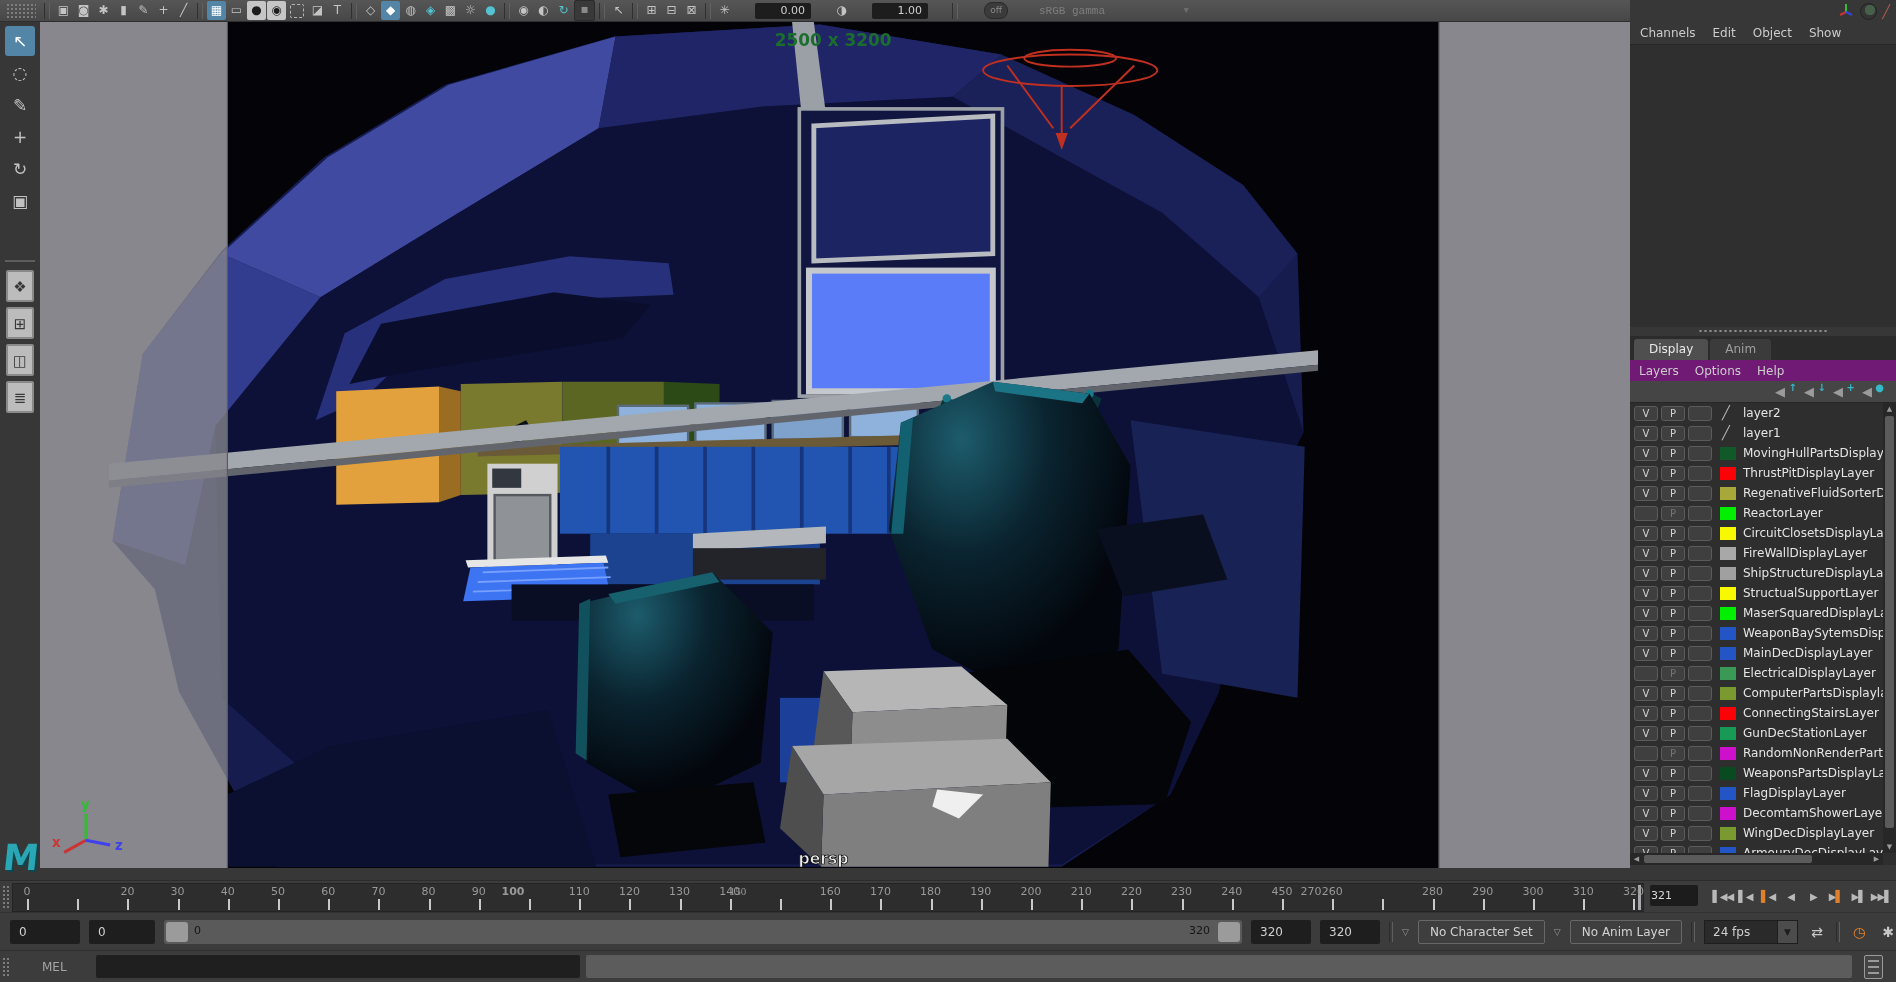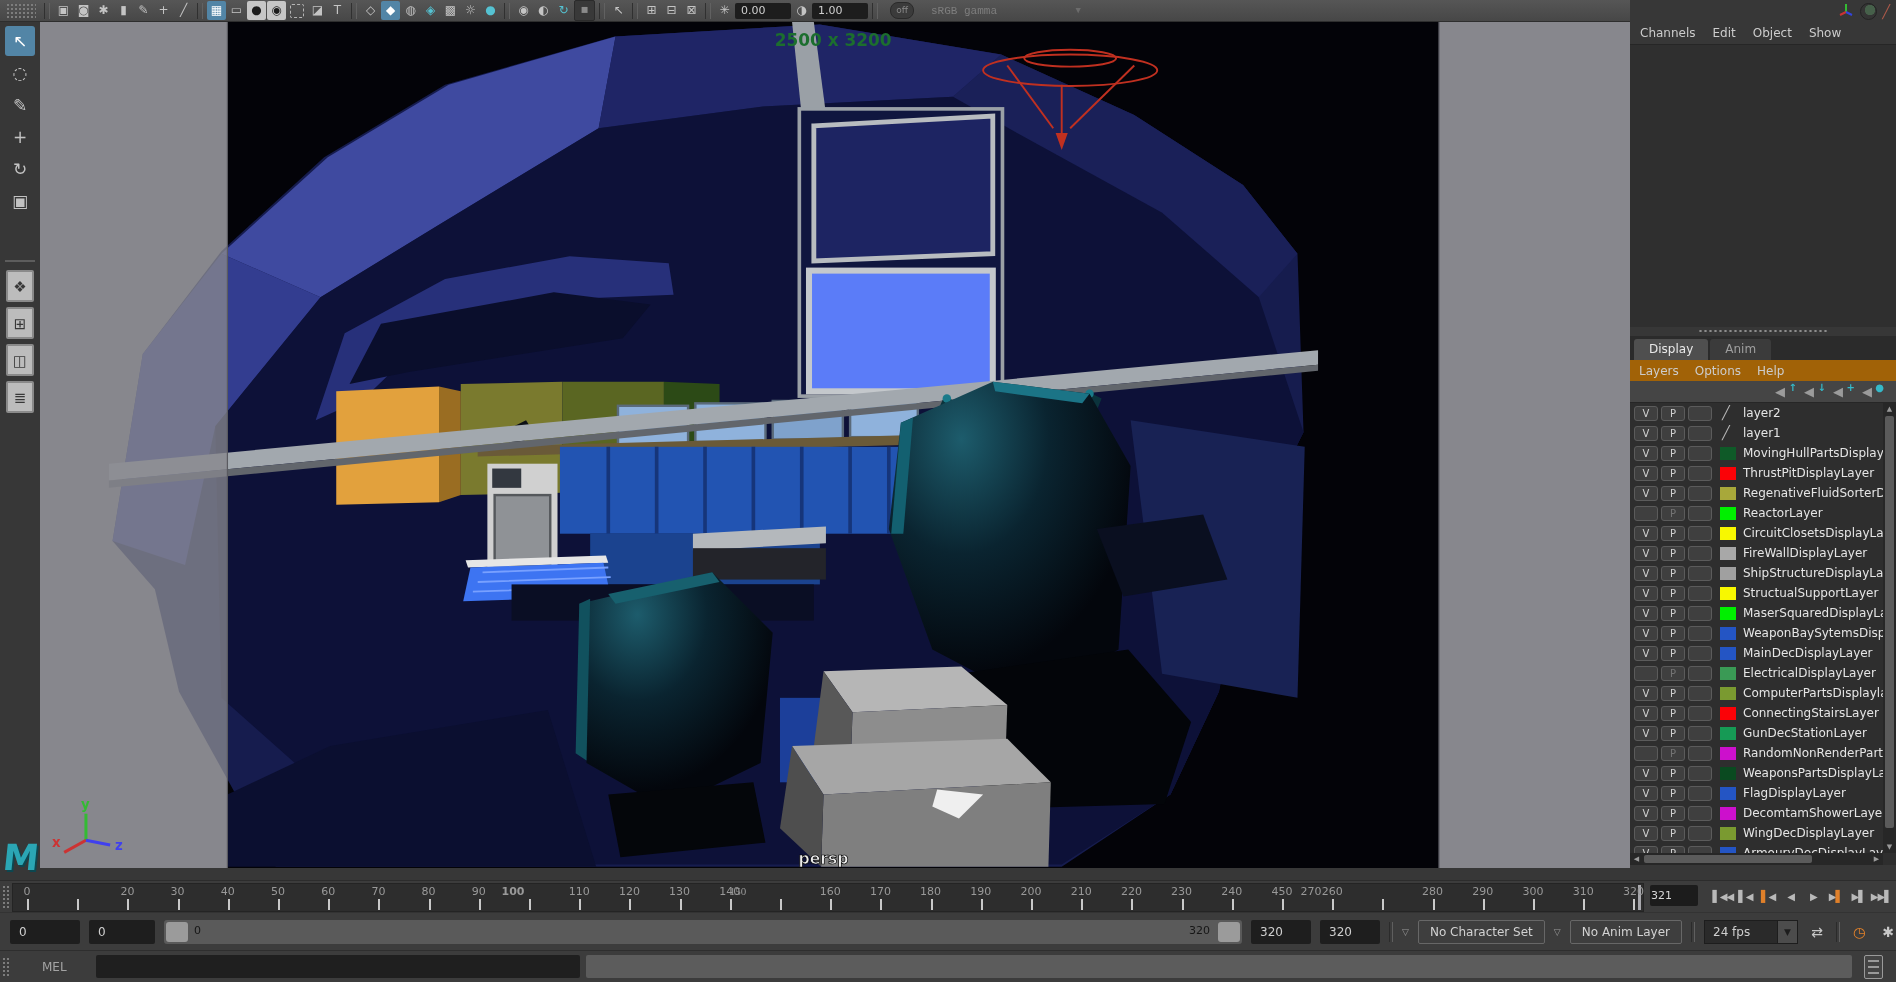--- a/index.html
+++ b/index.html
@@ -11,22 +11,22 @@
     background:linear-gradient(#565656,#474747);display:flex;align-items:center;gap:1px;padding-left:6px;box-sizing:border-box;
     border-bottom:1px solid #2e2e2e;}
   .grip{width:30px;height:16px;background:radial-gradient(circle,#7d7d7d 1px,transparent 1.4px);background-size:4px 4px;margin-right:4px;flex:none;}
   .ticon{flex:none;width:19px;height:19px;line-height:19px;text-align:center;color:#c4c4c4;font-size:12px;border-radius:2px;overflow:hidden;}
   .ticon.sep{width:4px;height:16px;border-left:1px solid #303030;border-right:1px solid #616161;margin:0 3px;border-radius:0;}
   .ticon.active{background:#5285a6;color:#fff;}
   .ticon.light{background:#c6c6c6;color:#1c1c1c;}
   .ticon.teal{color:#55c2d2;}
   .ticon.pressed{background:#393939;color:#8a8a8a;border:1px solid #2b2b2b;line-height:17px;}
   .ticon.dashed{width:12px;height:12px;border:1px dashed #b5b5b5;margin:0 3px;}
-  .tfield{flex:none;width:44px;height:16px;background:#1d1d1d;border-radius:2px;color:#cfcfcf;line-height:16px;padding:0 6px;margin:0 0;}
-  .off-badge{flex:none;width:22px;height:15px;border-radius:8px;background:#3b3b3b;border:1px solid #2a2a2a;color:#8a8a8a;font-size:9px;text-align:center;line-height:14px;margin:0 8px;}
+  .tfield{flex:none;width:44px;height:16px;background:#1d1d1d;border-radius:2px;color:#cfcfcf;line-height:16px;padding:0 6px;margin:0 20px;text-align:right;}
+  .off-badge{flex:none;width:22px;height:15px;border-radius:8px;background:#3b3b3b;border:1px solid #2a2a2a;color:#8a8a8a;font-size:9px;text-align:center;line-height:14px;margin:0 22px;}
   .vt-dd{flex:none;width:150px;height:18px;color:#7e7e7e;display:flex;align-items:center;justify-content:space-between;padding:0 8px;font-family:Liberation Mono, monospace;}
   .vt-dd .car{color:#6c6c6c;font-size:9px;}
 
   
   .toolbox{position:absolute;left:0;top:22px;width:40px;height:846px;background:#373737;display:flex;flex-direction:column;align-items:center;padding-top:4px;box-sizing:border-box;}
   .tool{flex:none;width:30px;height:30px;margin-bottom:2px;font-size:17px;color:#c2c2c2;text-align:center;line-height:30px;border-radius:3px;}
   .tool.active{background:#5285a6;color:#fff;}
   .tb-div{width:30px;height:2px;background:#5d5d5d;margin-top:42px;margin-bottom:8px;}
   .laybtn{flex:none;width:28px;height:32px;background:#bcbcbc;border:2px solid #8a8a8a;border-radius:2px;color:#383838;font-size:15px;line-height:30px;text-align:center;margin-bottom:5px;box-sizing:border-box;}
 
@@ -41,21 +41,21 @@
   .rp-header{position:absolute;left:0;top:0;right:0;height:22px;display:flex;justify-content:flex-end;align-items:center;gap:5px;padding-right:6px;}
   .circ-ico{width:15px;height:15px;border-radius:50%;background:radial-gradient(circle at 60% 40%,#46604a 0 40%,#343434 41%);border:1px solid #222;}
   .pencil-ico{color:#b05a4a;font-size:13px;}
   .rp-menus{position:absolute;left:0;top:22px;right:0;height:22px;display:flex;gap:17px;align-items:center;padding-left:10px;font-size:12px;color:#cccccc;}
   .chbox{position:absolute;left:0;top:44px;right:0;height:282px;background:#2f2f2f;border-top:1px solid #262626;}
   .splitter{position:absolute;left:0;top:326px;right:0;height:10px;display:flex;align-items:center;justify-content:center;}
   .splitter i{width:130px;height:4px;background:radial-gradient(circle,#8d8d8d 1px,transparent 1.3px);background-size:5px 4px;}
   .tabsrow{position:absolute;left:0;top:336px;right:0;height:24px;background:#2b2b2b;display:flex;align-items:flex-end;padding-left:4px;box-sizing:border-box;}
   .tab{padding:0 15px;height:21px;line-height:21px;border-radius:3px 3px 0 0;background:#3b3b3b;color:#9f9f9f;font-size:12px;margin-right:2px;}
   .tab.active{background:#4f4f4f;color:#e9e9e9;}
-  .le-menus{position:absolute;left:0;top:360px;right:0;height:21px;background:#a16207;display:flex;gap:16px;align-items:center;padding-left:9px;font-size:12px;color:#cccccc;}
+  .le-menus{position:absolute;left:0;top:360px;right:0;height:21px;background:#701a75;display:flex;gap:16px;align-items:center;padding-left:9px;font-size:12px;color:#cccccc;}
   .le-icons{position:absolute;left:0;top:381px;right:0;height:21px;background:#454545;display:flex;justify-content:flex-end;align-items:center;gap:7px;padding-right:12px;}
   .leicon{position:relative;width:22px;height:16px;}
   .leicon .g1{position:absolute;left:0;top:0;color:#9b9b9b;font-size:13px;line-height:16px;}
   .leicon .g2{position:absolute;right:0;top:-2px;color:#35b9c9;font-size:10px;font-weight:bold;}
 
   .layerlist{position:absolute;left:0;top:402px;right:0;height:462px;background:#2e2e2e;overflow:hidden;border-top:1px solid #262626;}
   .lrows{position:absolute;left:0;top:0;right:13px;bottom:12px;overflow:hidden;}
   .lrow{height:20px;display:flex;align-items:center;padding-left:4px;}
   .lbtn{flex:none;width:24px;height:15px;background:#3f3f3f;border:1px solid #5b5b5b;border-radius:3px;font-size:10px;color:#d2d2d2;text-align:center;line-height:13px;box-sizing:border-box;margin-right:3px;}
   .lbtn.dim{color:#747474;}

